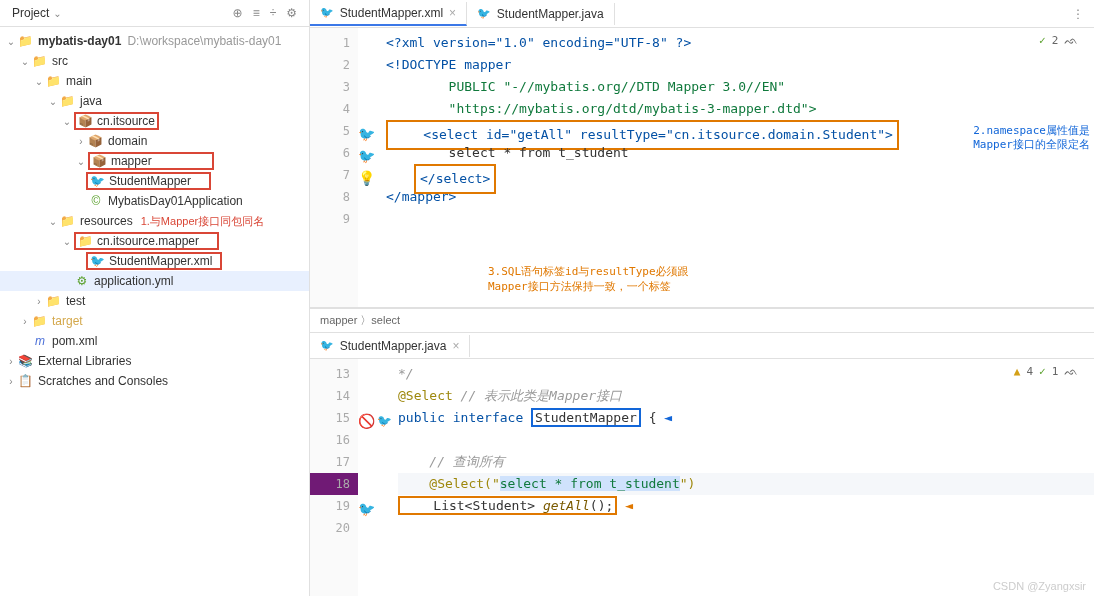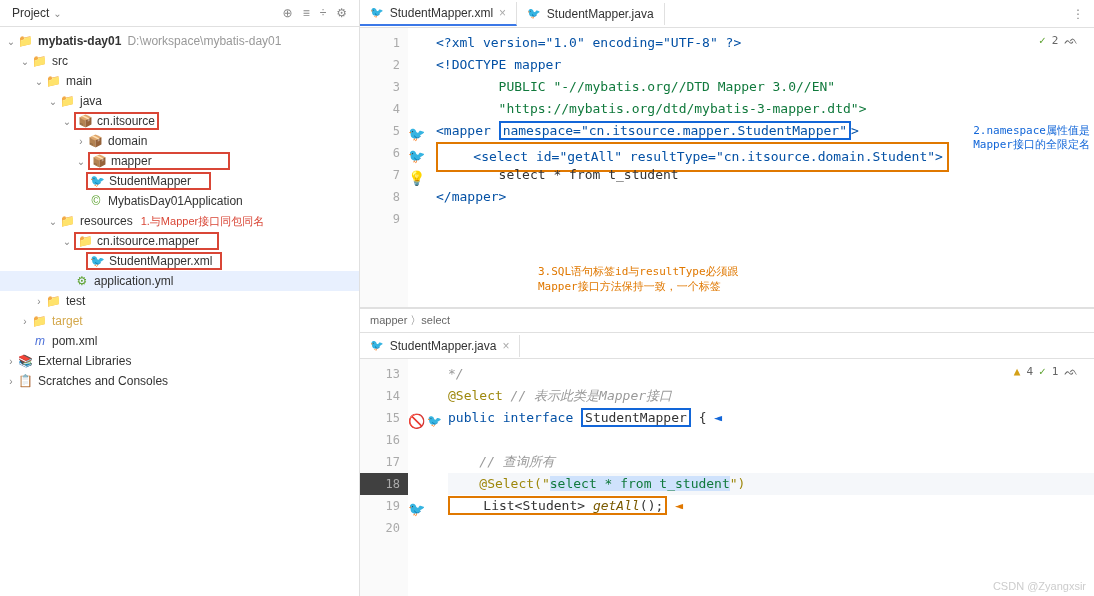--- a/index.html
+++ b/index.html
@@ -1,18 +1,18 @@
 <!DOCTYPE html>
 <html><head>
   <meta charset="utf-8">
   <style>
     * { margin: 0; padding: 0; box-sizing: border-box; }
     body { font-family: -apple-system, "Segoe UI", sans-serif; font-size: 12px; background: #fff; color: #333; width: 1094px; height: 596px; display: flex; overflow: hidden; }
     
-    .sidebar { width: 360px; border-right: 1px solid #e0e0e0; display: flex; flex-direction: column; }
+    .sidebar { width: 310px; border-right: 1px solid #e0e0e0; display: flex; flex-direction: column; }
     .sidebar-header { display: flex; align-items: center; padding: 6px 12px; border-bottom: 1px solid #e0e0e0; gap: 8px; }
     .sidebar-header-title { font-weight: 500; display: flex; align-items: center; gap: 4px; }
     .sidebar-header-icons { margin-left: auto; display: flex; gap: 10px; color: #888; }
     .tree { padding: 4px 0; flex: 1; overflow: auto; }
     .tree-item { display: flex; align-items: center; padding: 2px 0; white-space: nowrap; height: 20px; }
     .tree-chevron { width: 14px; text-align: center; color: #888; font-size: 10px; }
     .tree-icon { width: 16px; text-align: center; margin-right: 4px; }
     .tree-label { }
     .tree-path { color: #999; margin-left: 6px; }
     .indent-0 { padding-left: 4px; }
@@ -109,21 +109,21 @@
       <span class="tree-chevron">⌄</span>
         <span class="box-red"><span class="tree-icon">📦</span><span>cn.itsource</span></span>
     </div>
     <div class="tree-item indent-5">
       <span class="tree-chevron">›</span>
         <span class="tree-icon">📦</span>
         <span>domain</span>
     </div>
     <div class="tree-item indent-5">
       <span class="tree-chevron">⌄</span>
-        <span class="box-red" style="padding-right:76px"><span class="tree-icon">📦</span><span>mapper</span></span>
+        <span class="box-red" style="padding-right:60px"><span class="tree-icon">📦</span><span>mapper</span></span>
     </div>
     <div class="tree-item" style="padding-left:88px">
       <span class="box-red" style="padding-right:18px;margin-left:-2px"><span class="tree-icon">🐦</span><span>StudentMapper</span></span>
     </div>
     <div class="tree-item indent-5">
       <span class="tree-chevron"></span>
         <span class="tree-icon" style="color:#5aa02c">©</span>
         <span>MybatisDay01Application</span>
     </div>
     <div class="tree-item indent-3">
@@ -202,23 +202,23 @@
     <div class="code">
       <div class="code-indicator">
           <span class="green-check">✓</span>
           <span>2</span> 
           <span>ᨒ</span>
         </div>
       <div class="code-line"><span class="tag">&lt;?xml version="1.0" encoding="UTF-8" ?&gt;</span></div>
       <div class="code-line"><span class="tag">&lt;!DOCTYPE mapper</span></div>
       <div class="code-line"><span class="str">        PUBLIC "-//mybatis.org//DTD Mapper 3.0//EN"</span></div>
       <div class="code-line"><span class="str">        "https://mybatis.org/dtd/mybatis-3-mapper.dtd"&gt;</span></div>
-      <div class="code-line"><span class="tag">&lt;mapper </span><span class="box-blue"><span class="attr">namespace="cn.itsource.mapper.StudentMapper"</span></span><span class="tag">&gt;</span></div>
       <div class="code-line"><span class="box-orange" style="display:inline-block;padding:2px 4px"><span class="tag">    &lt;select id="getAll" resultType="cn.itsource.domain.Student"&gt;</span></span></div>
       <div class="code-line"><span>        select * from t_student</span></div>
+      <div class="code-line"><span class="box-orange" style="display:inline-block;padding:2px 4px;margin-left:28px"><span class="tag">&lt;/select&gt;</span></span></div>
       <div class="code-line"><span class="tag">&lt;/mapper&gt;</span></div>
       <div class="annot2 annot-blue">
         <div>2.namespace属性值是</div>
           <div>Mapper接口的全限定名</div>
       </div>
       <div class="annot3 annot-orange">
         <div>3.SQL语句标签id与resultType必须跟</div>
         <div>Mapper接口方法保持一致，一个标签</div>
       </div>
     </div>
@@ -234,21 +234,21 @@
         <span class="tab-close">×</span>
       </div>
     </div>
     <div class="code-block">
       <div class="gutter">
         <div class="gutter-line">13</div>
         <div class="gutter-line">14</div>
         <div class="gutter-line">15<span class="gutter-ext" style="color:#5aa02c">🚫</span><span style="position:absolute;right:-34px;top:3px">🐦</span></div>
         <div class="gutter-line">16</div>
         <div class="gutter-line">17</div>
-        <div class="gutter-line" style="background:#404040">18</div>
+        <div class="gutter-line" style="background:#701a75">18</div>
         <div class="gutter-line">19<span class="gutter-ext">🐦</span></div>
         <div class="gutter-line">20</div>
       </div>
       <div class="code" style="padding-left:40px">
         <div class="code-indicator">
           <span class="warn-tri">▲</span>
             <span>4</span>
           <span class="green-check">✓</span>
             <span>1</span> 
             <span>ᨒ</span>

